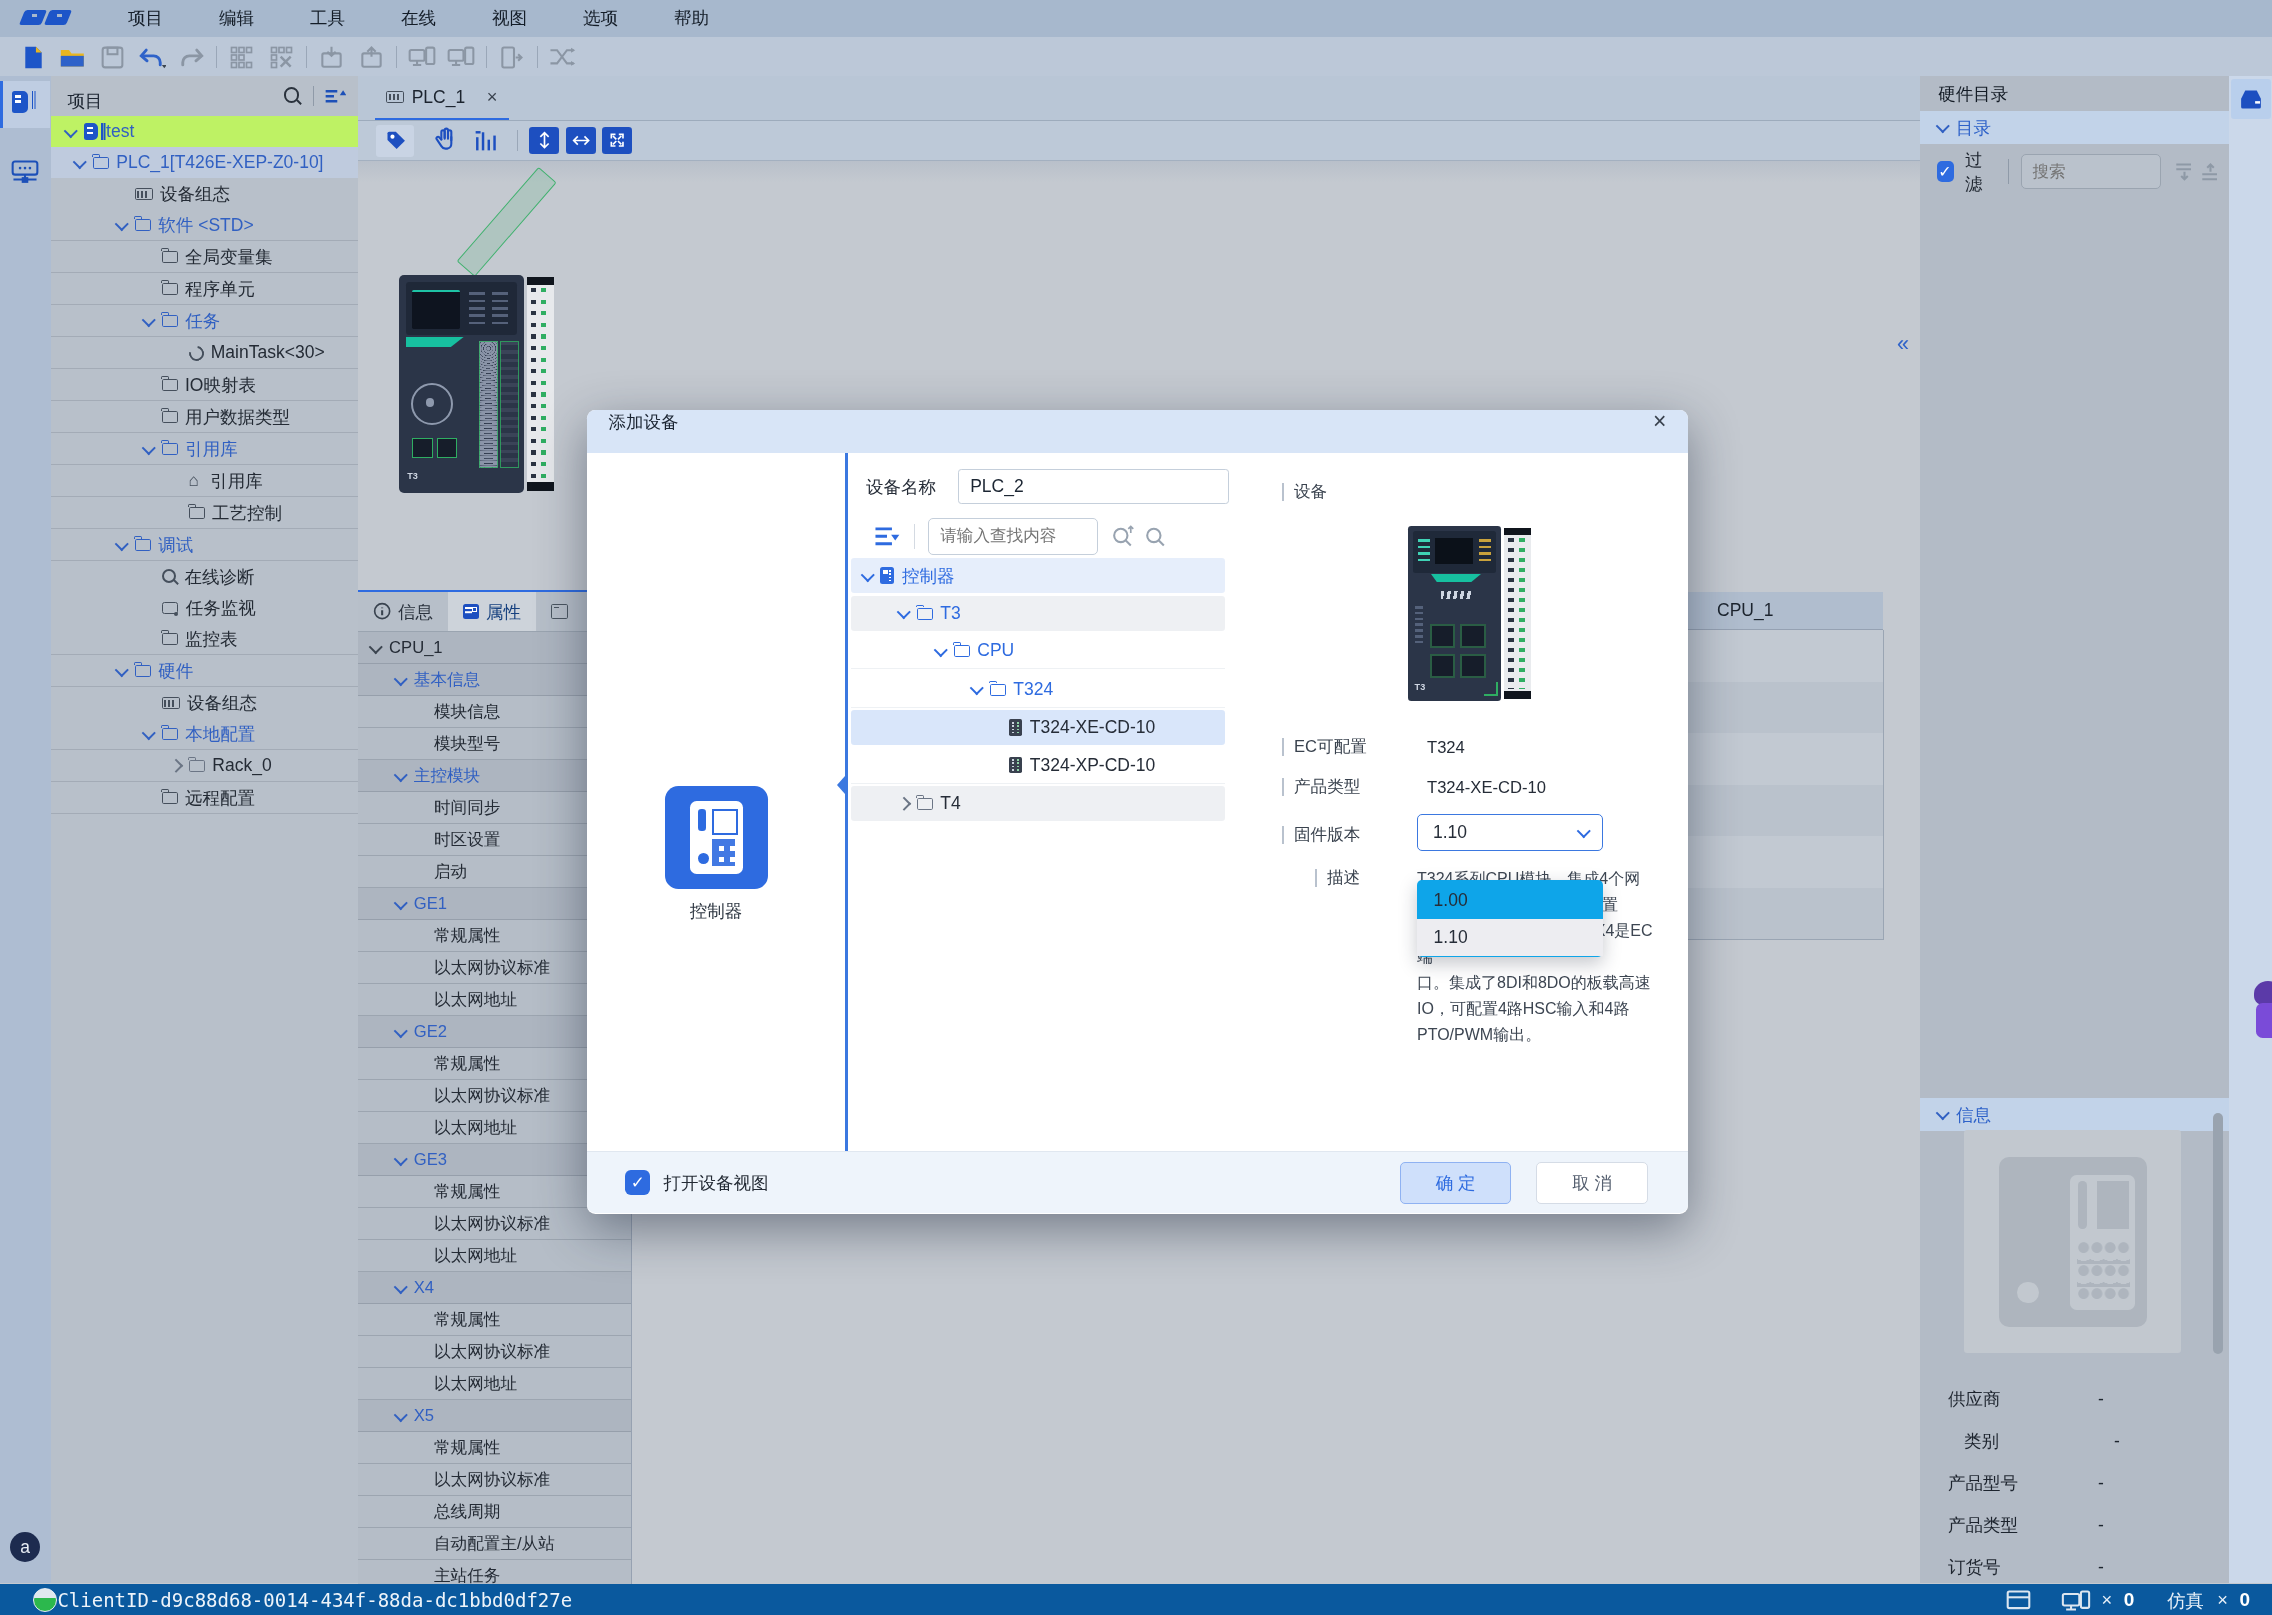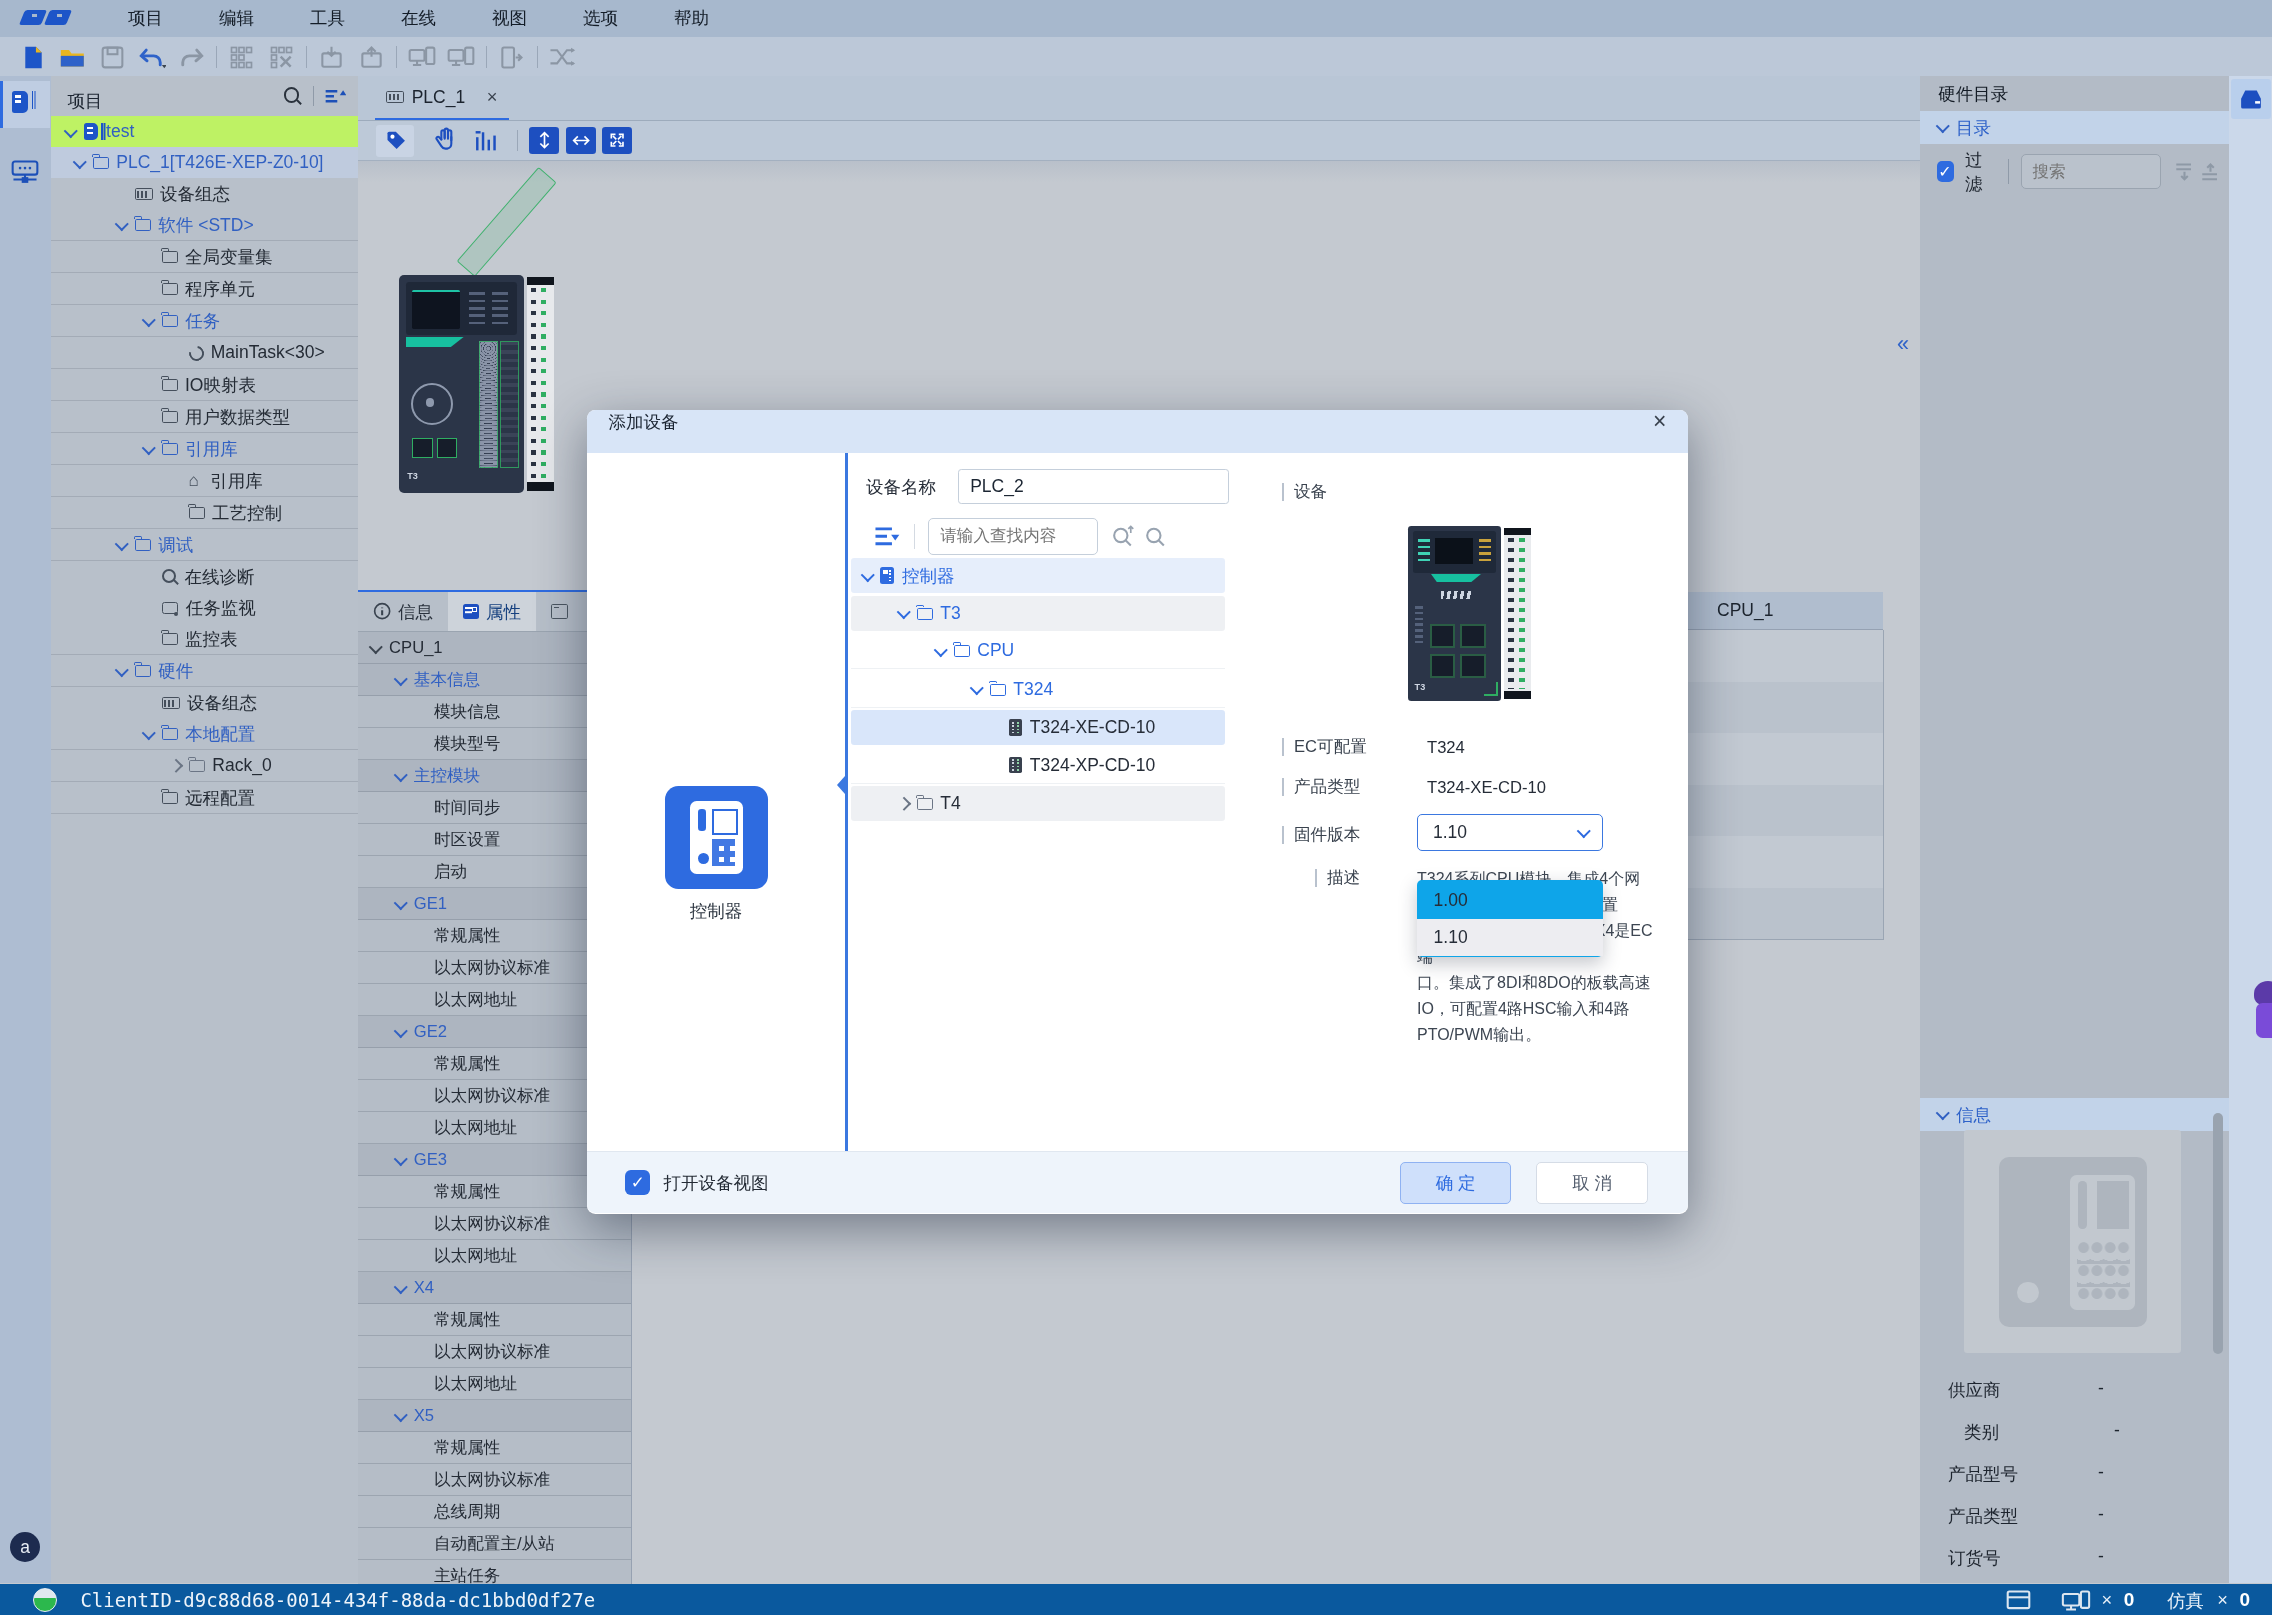--- a/index.html
+++ b/index.html
@@ -76,21 +76,21 @@
   .ad0{padding-left:13.3px}.ad1{padding-left:38px}.ad2{padding-left:76px}
   
   #tabbar{left:358px;top:76px;width:1562px;height:44px;background:#b9c6d6;border-bottom:0.8px solid #9dabbc}
   #devtoolbar{left:358px;top:121px;width:1562px;height:39px;background:#bdc9d8;border-bottom:0.8px solid #a3b0c0}
   #canvas{left:358px;top:161px;width:1562px;height:1422px;background:linear-gradient(#b9c0ca,#c4c9d0 21.6px)}
   .fitbtn{width:30px;height:26.6px;background:#1d4fc0;border-radius:3.3px;margin-right:6.6px;display:flex;align-items:center;
       justify-content:center}
   
   #rightpanel{left:1920px;top:76px;width:309px;height:1507px;background:#b3bbc6;border-right:0.8px solid #96a1b1}
   .secthead{height:33px;background:#c2d3e9;display:flex;align-items:center;padding-left:18.3px;font-size:17.5px;color:#2e62c9}
-  .ifield{display:flex;font-size:17.5px;color:#1d242e;height:42px;}
+  .ifield{display:flex;font-size:17.5px;color:#1d242e;height:42px;align-items:center}
   
   #farright{left:2229px;top:76px;width:43px;height:1507px;background:#cbd8ea}
   
   #statusbar{left:0;top:1584px;width:2273px;height:32px;background:#0a599e;display:flex;align-items:center}
   .stxt{font-family:"DejaVu Sans Mono",monospace;font-size:19px;color:#eef4fa}
   
   #dialog{left:587px;top:410px;width:1101px;height:804px;background:#fff;border-radius:8.3px;
       box-shadow:0 15px 50px rgba(20,30,50,.45);z-index:50}
   #dlghead{left:0;top:0;width:1101px;height:43px;background:#d8e5f7;border-radius:8.3px 8.3px 0 0;
       display:flex;align-items:flex-start;justify-content:space-between;padding:0 21.6px;box-sizing:border-box}
@@ -658,21 +658,21 @@
 
 <div class="abs" style="left:2254px;top:981px;width:33px;height:58px;z-index:40">
   <div class="abs" style="left:0;top:0;width:28px;height:25px;background:#5b3aa8;border-radius:50% 50% 40% 40%"></div>
   <div class="abs" style="left:1.7px;top:21.6px;width:30px;height:35px;background:#7a4bd8;border-radius:6.6px 0 0 6.6px"></div>
 </div>
 
 <div class="abs" style="left:10px;top:1532px;width:30px;height:30px;background:#1d2b4f;border-radius:50%;display:flex;align-items:center;justify-content:center;color:#e8edf5;font-size:17.5px;z-index:40">a</div>
 
 <div class="abs" id="statusbar">
   <div style="width:22.4px;height:22.4px;border-radius:50%;margin-left:33px;border:1.7px solid #e8eef4;background:linear-gradient(#dfe8ee 0 42%,#2cb84d 42%)"></div>
-  <div class="stxt" style="margin-left:23px">ClientID-d9c88d68-0014-434f-88da-dc1bbd0df27e</div>
+  <div class="stxt" style="">ClientID-d9c88d68-0014-434f-88da-dc1bbd0df27e</div>
   <div style="flex:1"></div>
   <svg width="25" height="21.6" style="margin-right:30px" viewBox="0 0 30 26">
       <rect x="2" y="3" width="26" height="20" rx="2" fill="none" stroke="#dce6f0" stroke-width="2.5"></rect>
       <path d="M2 10 h26" stroke="#dce6f0" stroke-width="2.5"></path>
     </svg>
   <svg width="30" height="23" style="margin-right:10px" viewBox="0 0 36 28">
       <rect x="2" y="6" width="20" height="14" rx="2" fill="none" stroke="#dce6f0" stroke-width="2.5"></rect>
       <path d="M12 20 v5 M6 25 h12" stroke="#dce6f0" stroke-width="2.5"></path>
       <rect x="24" y="3" width="10" height="20" rx="2" fill="none" stroke="#dce6f0" stroke-width="2.5"></rect>
     </svg>

